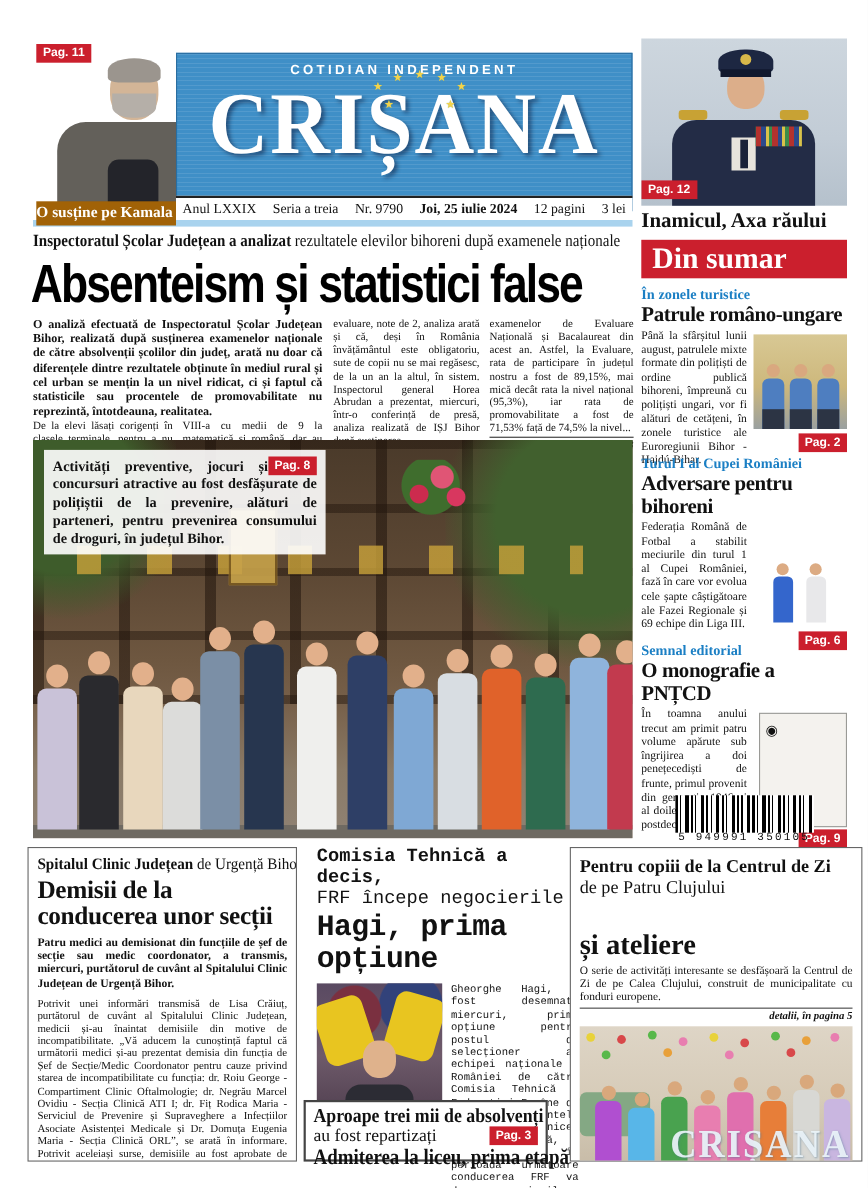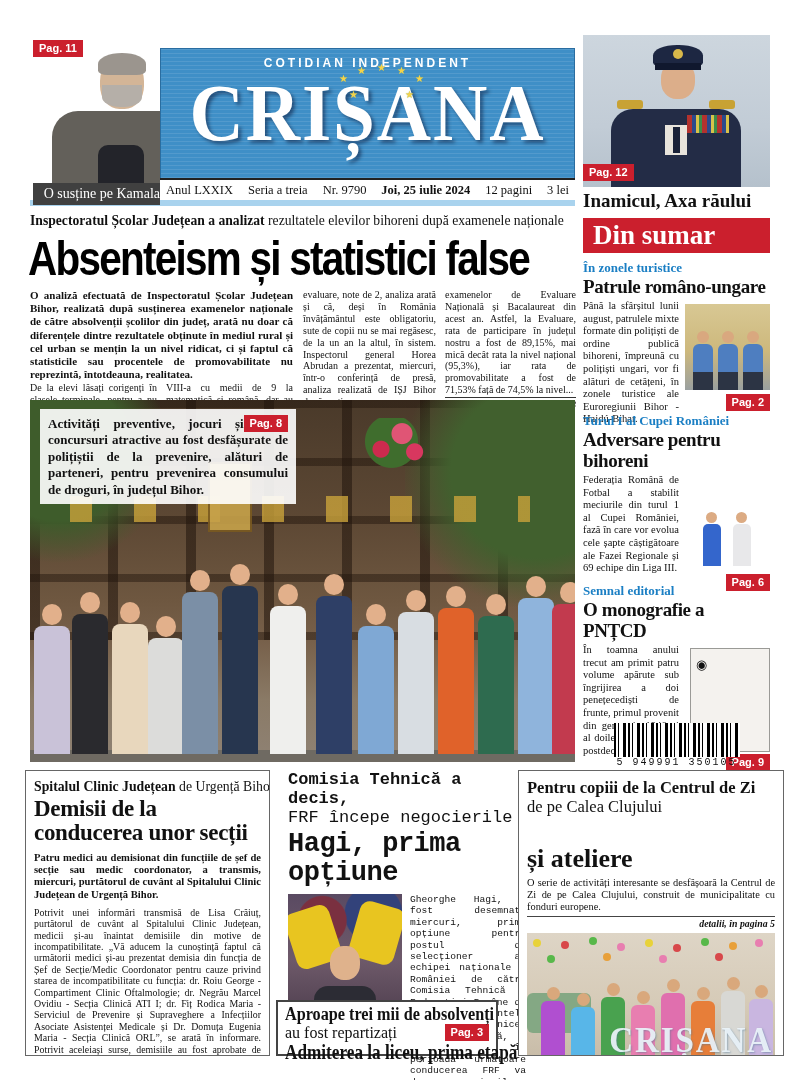--- a/index.html
+++ b/index.html
@@ -18,22 +18,22 @@
   .jtext { text-align:justify; hyphens:auto; }
   .cond { display:inline-block; transform:scaleX(.88); transform-origin:left; white-space:nowrap; }
 
   
   .clooney { left:30px; top:45px; width:178px; height:146px; background:#fff; overflow:hidden; }
   .cl-suit { position:absolute; bottom:-12px; left:22px; width:140px; height:92px; background:#63605a; border-radius:26px 30px 0 0; }
   .cl-shirt { position:absolute; bottom:-6px; left:68px; width:46px; height:52px; background:#23242a; border-radius:10px 10px 0 0; }
   .cl-head { position:absolute; top:12px; left:70px; width:44px; height:52px; background:#d3b597; border-radius:46% 46% 44% 44%; }
   .cl-hair { position:absolute; top:8px; left:68px; width:48px; height:22px; background:#9b958e; border-radius:50% 50% 20% 20%; }
   .cl-beard { position:absolute; top:40px; left:72px; width:40px; height:22px; background:#b5afa8; border-radius:0 0 45% 45%; }
-  .kamala-cap { left:33px; top:183px; width:127px; height:22px; background:#404040; color:#fff;
-    font-weight:normal; font-size:14px; text-align:right; line-height:22px; }
+  .kamala-cap { left:33px; top:183px; width:127px; height:22px; background:#a16207; color:#fff;
+    font-weight:bold; font-size:14px; text-align:left; line-height:22px; }
 
   .masthead { left:160px; top:48px; width:415px; height:144px;
     background:#3f8fc7;
     background-image:repeating-linear-gradient(180deg, rgba(255,255,255,.10) 0 1px, rgba(0,0,0,0) 1px 4px);
     border:1px solid #2a6da0; text-align:center; overflow:hidden; }
   .tagline { margin-top:7px; color:#fff; font-family:"Liberation Sans",sans-serif;
     font-weight:bold; font-size:12px; letter-spacing:3px; }
   .mast-title { color:#fff; font-weight:bold; font-size:80px; line-height:86px; letter-spacing:2px;
     text-shadow:3px 3px 4px rgba(0,0,30,.45); transform:scaleX(.94); transform-origin:center; }
   .star { position:absolute; color:#f4d34b; font-size:10px; text-shadow:0 0 1px #8a6; }
@@ -381,21 +381,21 @@
     </div>
   </div>
   <div class="abs admis">
     <div class="l1">Aproape trei mii de absolvenți</div>
     <div class="l2"><span class="red-tag" style="float:right;">Pag. 3</span><span>au fost repartizați</span></div>
     <div class="l3">Admiterea la liceu, prima etapă</div>
   </div>
 
   <div class="abs box kids">
     <div class="k1">Pentru copiii de la Centrul de Zi</div>
-    <div class="k2">de pe Calea Clujului</div>
+    <div class="k2">de pe Patru Clujului</div>
     <div class="hl"><br><span>și ateliere</span></div>
     <div class="lead jtext">O serie de activități interesante se desfășoară la Centrul de Zi de pe Calea Clujului, construit de municipalitate cu fonduri europene.</div>
     <div class="details">detalii, în pagina 5</div>
     <div class="kids-pic">
       <i class="sofa"></i>
       <i class="flowers"></i>
       <span class="kp" style="left:14px;">
           <i class="h"></i>
           <i class="b" style="height:56px;background:#b04fd0;"></i>
         </span>

